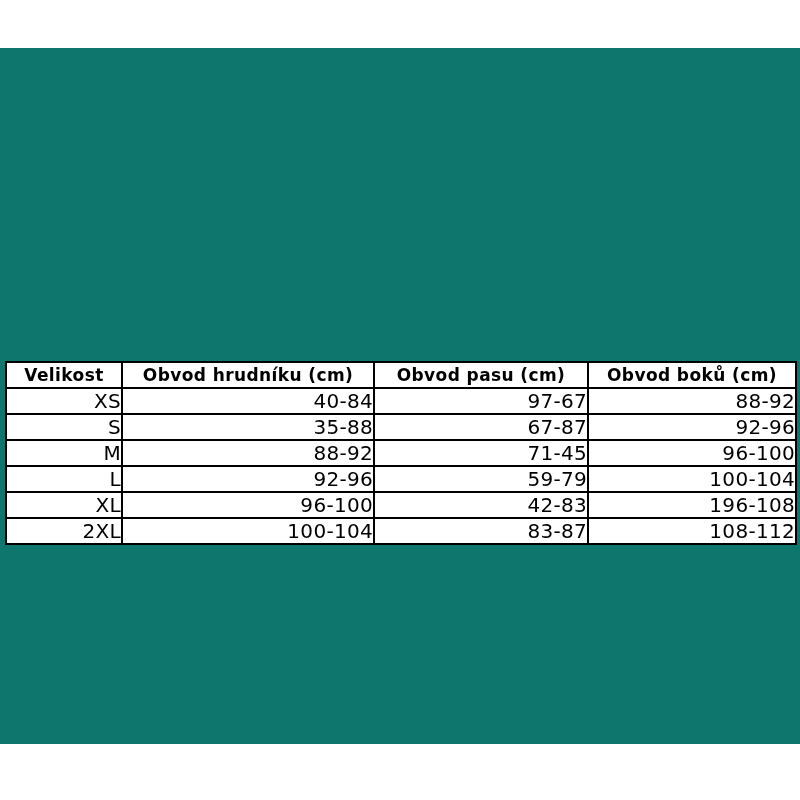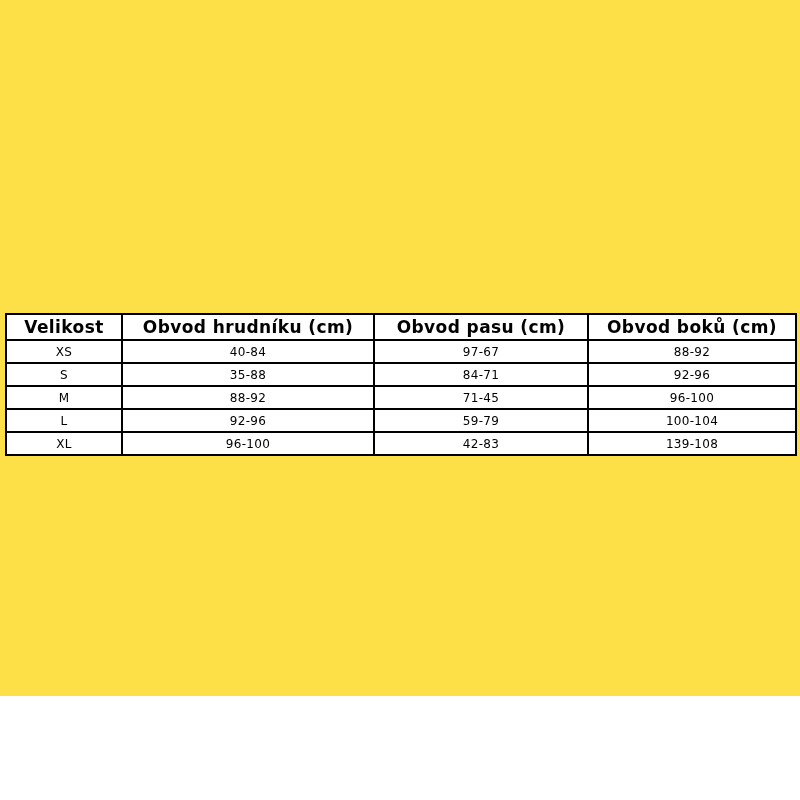--- a/index.html
+++ b/index.html
@@ -7,21 +7,22 @@
     width: 800px;
     height: 800px;
     background: #ffffff;
     font-family: "DejaVu Sans", "Liberation Sans", sans-serif;
     overflow: hidden;
   }
   .page {
     position: relative;
     width: 800px;
     height: 696px;
-    background: #fde047;
+    background: #0f766e;
+    margin-top: 48px;
   }
   table.size-chart {
     position: absolute;
     left: 5px;
     top: 313px;
     width: 790px;
     border-collapse: collapse;
     table-layout: fixed;
     background: #ffffff;
   }
@@ -39,23 +40,24 @@
     overflow: hidden;
   }
   table.size-chart th {
     height: 26px;
     font-size: 17px;
     font-weight: bold;
     letter-spacing: 0.4px;
   }
   table.size-chart td {
     height: 23px;
-    font-size: 12px;
+    font-size: 20px;
     font-weight: normal;
     letter-spacing: 0.3px;
+    text-align: right;
   }
 </style>
 </head>
 <body>
 
 <div class="page">
 
   <table class="size-chart">
     <colgroup>
       <col class="c-size">
@@ -74,37 +76,43 @@
     <tbody>
       <tr>
         <td>XS</td>
         <td>40-84</td>
         <td>97-67</td>
         <td>88-92</td>
       </tr>
       <tr>
         <td>S</td>
         <td>35-88</td>
-        <td>84-71</td>
+        <td>67-87</td>
         <td>92-96</td>
       </tr>
       <tr>
         <td>M</td>
         <td>88-92</td>
         <td>71-45</td>
         <td>96-100</td>
       </tr>
       <tr>
         <td>L</td>
         <td>92-96</td>
         <td>59-79</td>
         <td>100-104</td>
       </tr>
       <tr>
         <td>XL</td>
         <td>96-100</td>
         <td>42-83</td>
-        <td>139-108</td>
+        <td>196-108</td>
+      </tr>
+      <tr>
+        <td>2XL</td>
+        <td>100-104</td>
+        <td>83-87</td>
+        <td>108-112</td>
       </tr>
     </tbody>
   </table>
 
 </div>
 
 </body></html>

